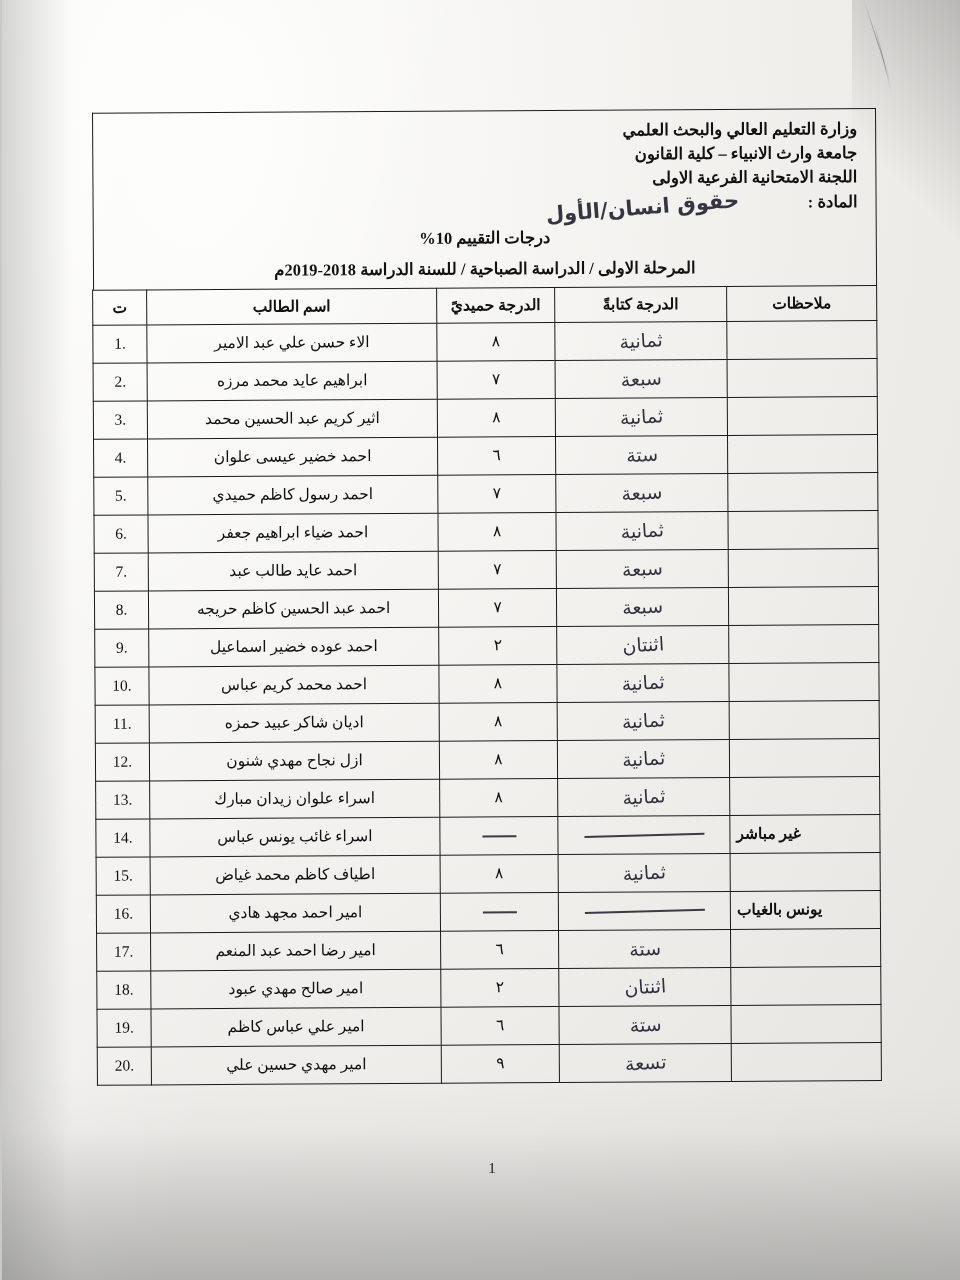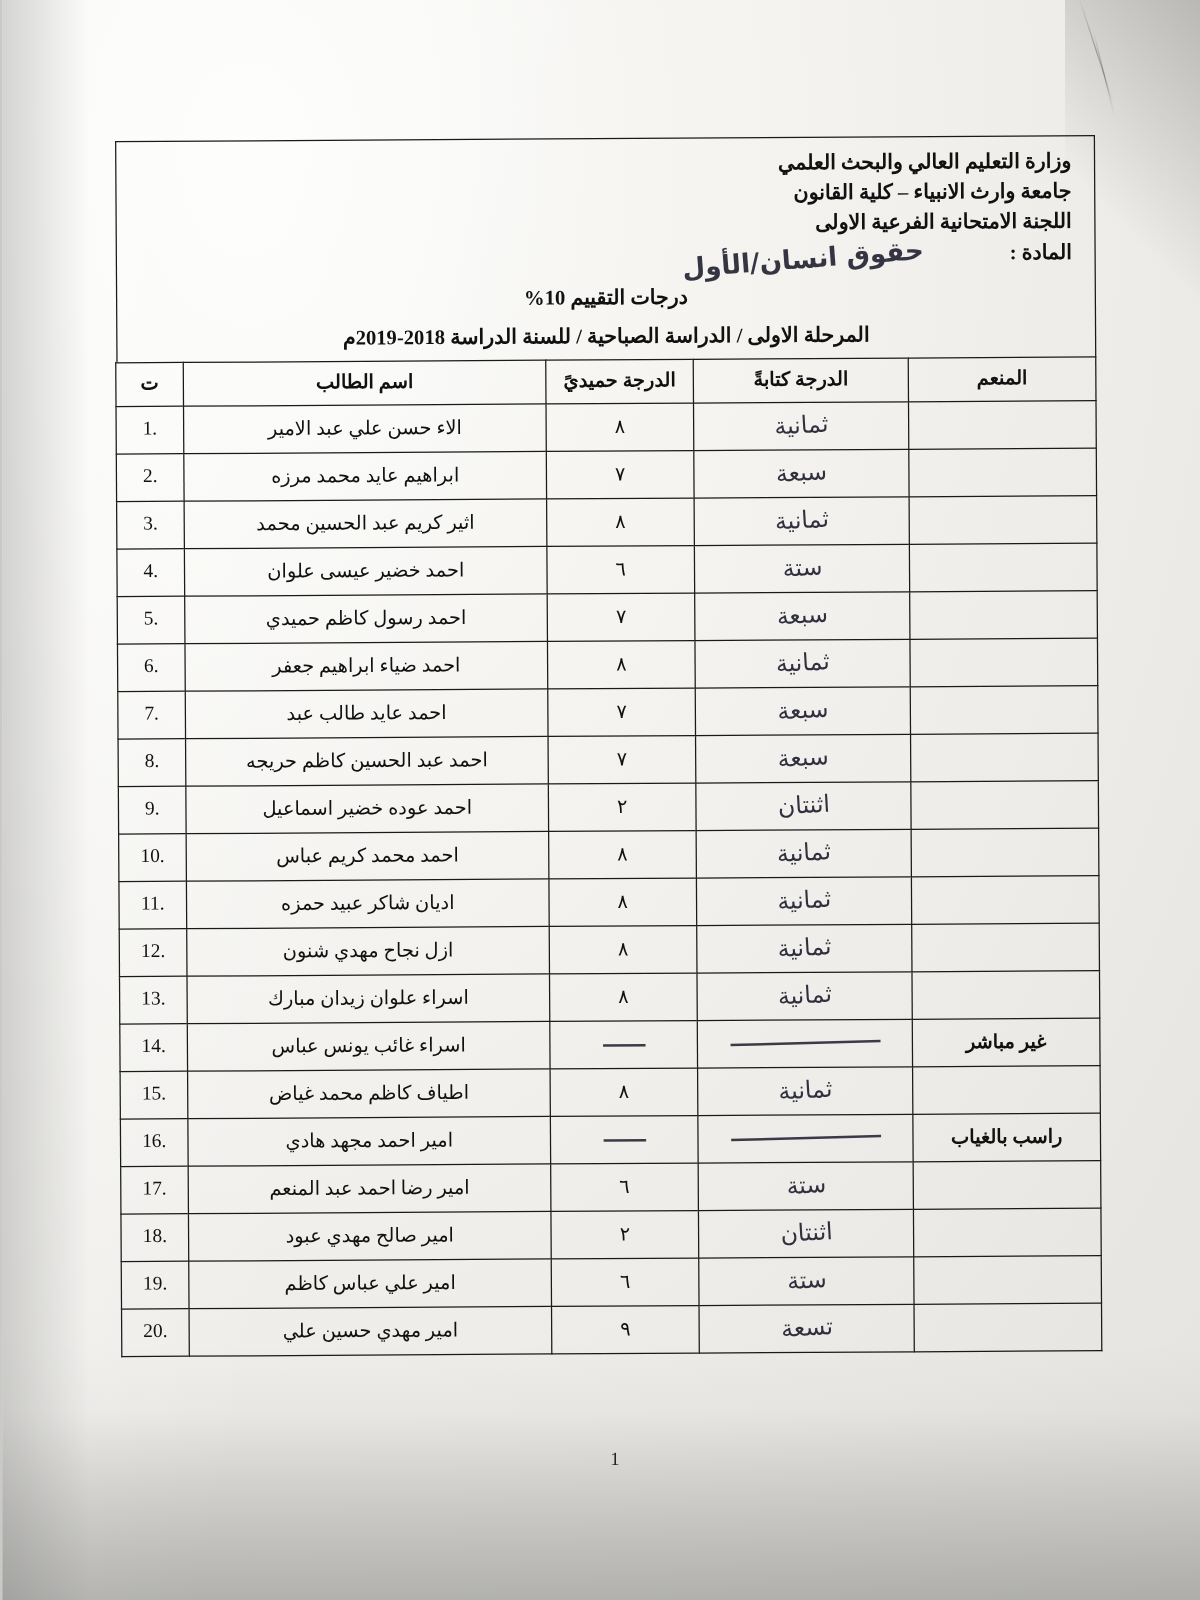--- a/index.html
+++ b/index.html
@@ -136,21 +136,21 @@
   col.c-idx   { width: 54px; }
   col.c-name  { width: 290px; }
   col.c-num   { width: 118px; }
   col.c-words { width: 172px; }
   col.c-notes { width: 150px; }
 
   td.idx   { text-align: center; font-size: 15px; }
   td.name  { text-align: center; }
   td.num   { text-align: center; font-family: "DejaVu Sans", sans-serif; font-size: 22px; color:#15151f; }
   td.words { text-align: center; }
-  td.notes { text-align: center; font-weight: bold; font-size: 15.5px; }
+  td.notes { text-align: left; font-weight: bold; font-size: 15.5px; }
 
   
   .hw {
     display: inline-block;
     font-family: "DejaVu Sans", sans-serif;
     font-size: 19px;
     color: #1b1b2b;
     transform: rotate(-3deg);
     opacity: .9;
     letter-spacing: -1.5px;
@@ -209,21 +209,21 @@
     <table class="grades">
       <colgroup>
         <col class="c-notes">
           <col class="c-words">
           <col class="c-num">
           <col class="c-name">
           <col class="c-idx">
       </colgroup>
       <thead>
         <tr>
-          <th>المنعم</th>
+          <th>ملاحظات</th>
           <th>الدرجة كتابةً</th>
           <th>الدرجة حميديً</th>
           <th>اسم الطالب</th>
           <th>ت</th>
         </tr>
       </thead>
       <tbody id="grades-body">
           <tr>
             <td class="notes"></td>
             <td class="words"><span class="hw">ثمانية</span></td>
@@ -323,21 +323,21 @@
             <td class="idx">.14</td>
           </tr>
           <tr>
             <td class="notes"></td>
             <td class="words"><span class="hw">ثمانية</span></td>
             <td class="num">٨</td>
             <td class="name">اطياف كاظم محمد غياض</td>
             <td class="idx">.15</td>
           </tr>
           <tr>
-            <td class="notes">راسب بالغياب</td>
+            <td class="notes">يونس بالغياب</td>
             <td class="words"><span class="hw dash"></span></td>
             <td class="num"><span class="num-dash"></span></td>
             <td class="name">امير احمد مجهد هادي</td>
             <td class="idx">.16</td>
           </tr>
           <tr>
             <td class="notes"></td>
             <td class="words"><span class="hw">ستة</span></td>
             <td class="num">٦</td>
             <td class="name">امير رضا احمد عبد المنعم</td>

